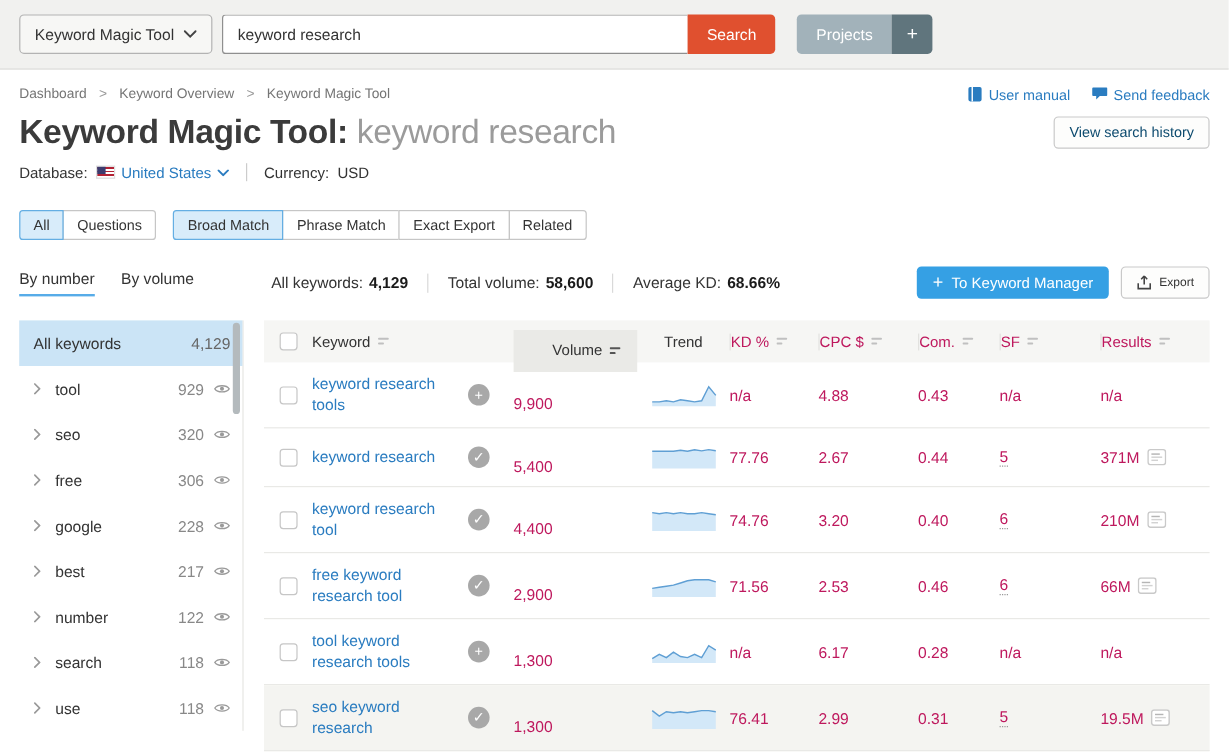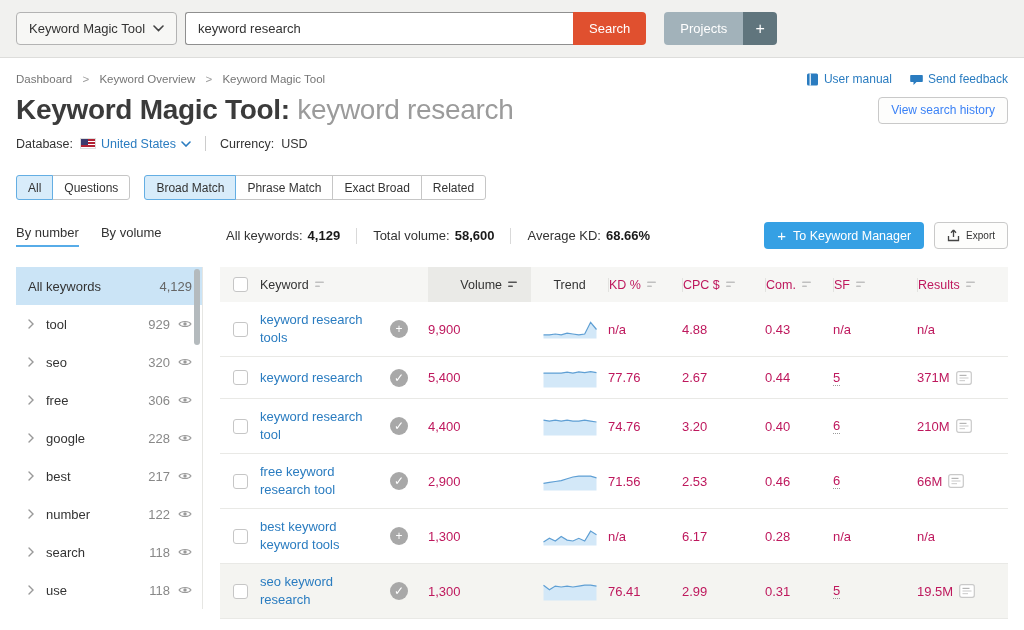--- a/index.html
+++ b/index.html
@@ -22,29 +22,29 @@
   .add-project-btn { height:33px; width:34px; background:#60757d; color:#fff; border:none;
     border-radius:0 4px 4px 0; font-size:16px; cursor:pointer; }
 
   .content { padding:0 16px; }
 
   
   .crumb-row { display:flex; align-items:center; margin-top:14px; font-size:11.5px; color:#757575; }
   .crumb a { color:#757575; text-decoration:none; cursor:pointer; }
   .crumb-sep { margin:0 7px; color:#9a9a9a; }
   .head-links { margin-left:auto; display:flex; gap:18px; }
-  .head-link { display:flex; align-items:flex-end; gap:5px; color:#2a7cc0; font-size:12px;
+  .head-link { display:flex; align-items:flex-start; gap:5px; color:#2a7cc0; font-size:12px;
     text-decoration:none; cursor:pointer; }
 
   
   .title-row { display:flex; align-items:center; margin-top:8px; }
   .page-title { font-size:28px; font-weight:600; color:#3b3b3b; letter-spacing:-0.3px; }
   .page-title .query { font-weight:400; color:#9b9b9b; }
   .hist-btn { margin-left:auto; height:27px; padding:0 12px; background:#fdfdfc; border:1px solid #c9c9c9;
-    border-radius:4px; font-size:12px; color:#3b82f6; cursor:pointer; }
+    border-radius:4px; font-size:12px; color:#0c4a6e; cursor:pointer; }
 
   
   .meta-row { display:flex; align-items:center; margin-top:10px; font-size:12.5px; }
   .flag { position:relative; display:inline-block; width:16px; height:11px; margin:0 5px 0 7px;
     background:repeating-linear-gradient(to bottom,#b22234 0 1.6px,#fff 1.6px 3.1px); border:0.5px solid #ddd; }
   .flag i { position:absolute; left:0; top:0; width:7px; height:5.5px; background:#3c3b6e; }
   .db-link { color:#2a7cc0; display:flex; align-items:center; gap:5px; cursor:pointer; text-decoration:none; }
   .meta-div { width:1px; height:15px; background:#ccc; margin:0 14px; }
   .meta-label { color:#333; }
 
@@ -90,21 +90,21 @@
   .side-scroll { position:absolute; right:2px; top:2px; width:6px; height:76px; background:#b4babd; border-radius:3px; }
 
   
   .table { margin-left:17px; flex:1; font-size:13px; }
   .thead { display:flex; background:#f6f6f4; height:35px; align-items:center; font-size:12.5px; color:#333; }
   .th { display:flex; align-items:center; gap:6px; cursor:pointer; height:100%; }
   .cell { flex-shrink:0; }
   .c-check { width:40px; display:flex; justify-content:center; }
   .c-kw { width:130px; padding-right:8px; }
   .c-action { width:38px; display:flex; }
-  .c-vol { width:103px; justify-content:flex-end; padding-right:13px; }
+  .c-vol { width:103px; justify-content:flex-end; padding-right:13px;margin-top:15px; }
   .c-trend { width:77px; justify-content:center; display:flex; align-items:center; }
   .c-kd { width:74px; justify-content:flex-end; padding-right:14px; }
   .c-cpc { width:83px; justify-content:flex-end; padding-right:14px; }
   .c-com { width:68px; justify-content:flex-end; padding-right:14px; }
   .c-sf { width:84px; justify-content:flex-end; padding-right:14px; }
   .c-res { width:91px; justify-content:flex-end; padding-right:2px; }
   .thead .c-vol { background:#eaeae7; display:flex; align-items:center; height:100%; }
   .thead .num { display:flex; align-items:center; }
   .thead .c-kd,.thead .c-cpc,.thead .c-com,.thead .c-sf,.thead .c-res { border-left:1px solid #e2e2df; }
   .sorticon rect { fill:#c0c0c0; }
@@ -195,21 +195,21 @@
   </div>
 
   <div class="tabs-row">
     <div class="tab-group">
       <button class="tab active">All</button>
       <button class="tab">Questions</button>
     </div>
     <div class="tab-group">
       <button class="tab active">Broad Match</button>
       <button class="tab">Phrase Match</button>
-      <button class="tab">Exact Broad</button>
+      <button class="tab">Exact Export</button>
       <button class="tab">Related</button>
     </div>
   </div>
 
   <div class="stats-row">
     <div class="sortmode">
       <span class="mode active">By number</span>
       <span class="mode">By volume</span>
     </div>
     <div class="stats">
@@ -570,21 +570,21 @@
                   <rect x="3.5" y="6.4" width="9" height="1.2" fill="#d2d2d2"></rect>
                   <rect x="3.5" y="9" width="5.5" height="1.2" fill="#d2d2d2"></rect>
                 </svg>
               </span>
             </div>
   </div>
           <div class="trow">
     <div class="cell c-check">
               <span class="checkbox"></span>
             </div>
-    <div class="cell c-kw"><a class="kw-link">best keyword keyword tools</a></div>
+    <div class="cell c-kw"><a class="kw-link">tool keyword research tools</a></div>
     <div class="cell c-action">
               <span class="action-icon">+</span>
             </div>
     <div class="cell c-vol num">1,300</div>
     <div class="cell c-trend">
               <svg class="spark" width="56" height="22" viewBox="0 0 56 22">
                 <path class="sfill" d="M1.5,20.5 L1.5,16.9 L7.4,13.3 L13.3,16.0 L19.2,11.5 L25.1,15.1 L30.9,16.0 L36.8,13.3 L42.7,16.0 L48.6,6.1 L54.5,9.7 L54.5,20.5 Z"></path>
                 <polyline class="sline" points="1.5,16.9 7.4,13.3 13.3,16.0 19.2,11.5 25.1,15.1 30.9,16.0 36.8,13.3 42.7,16.0 48.6,6.1 54.5,9.7"></polyline>
               </svg>
             </div>

